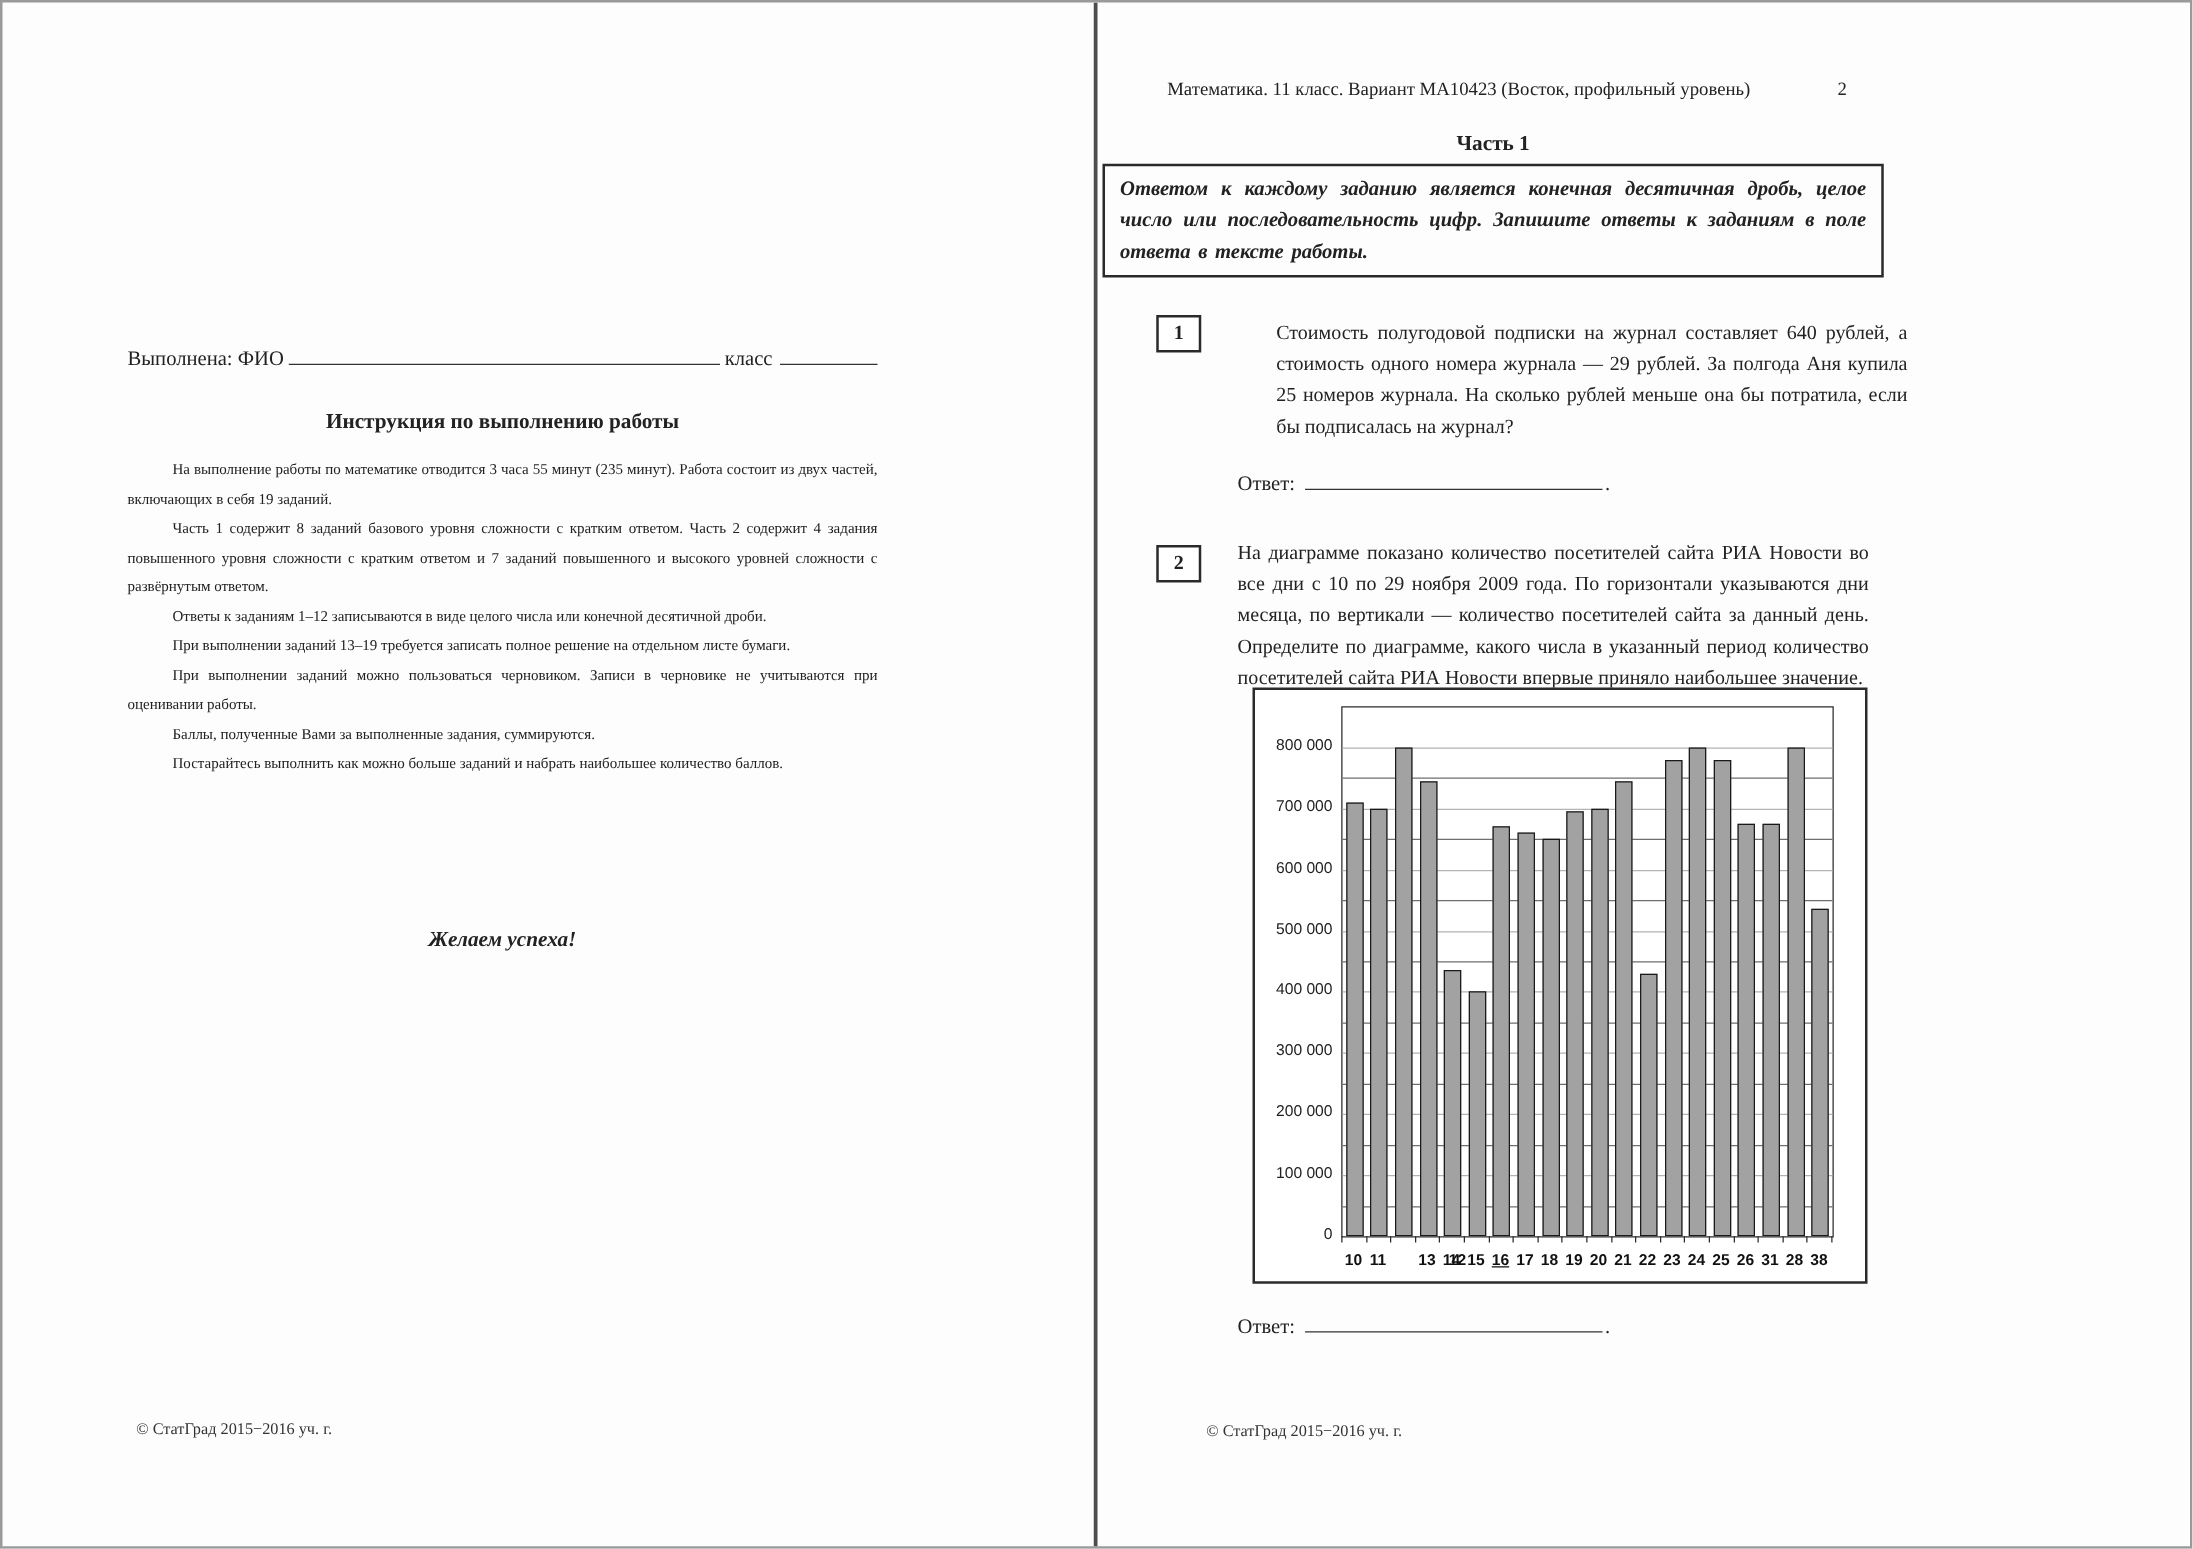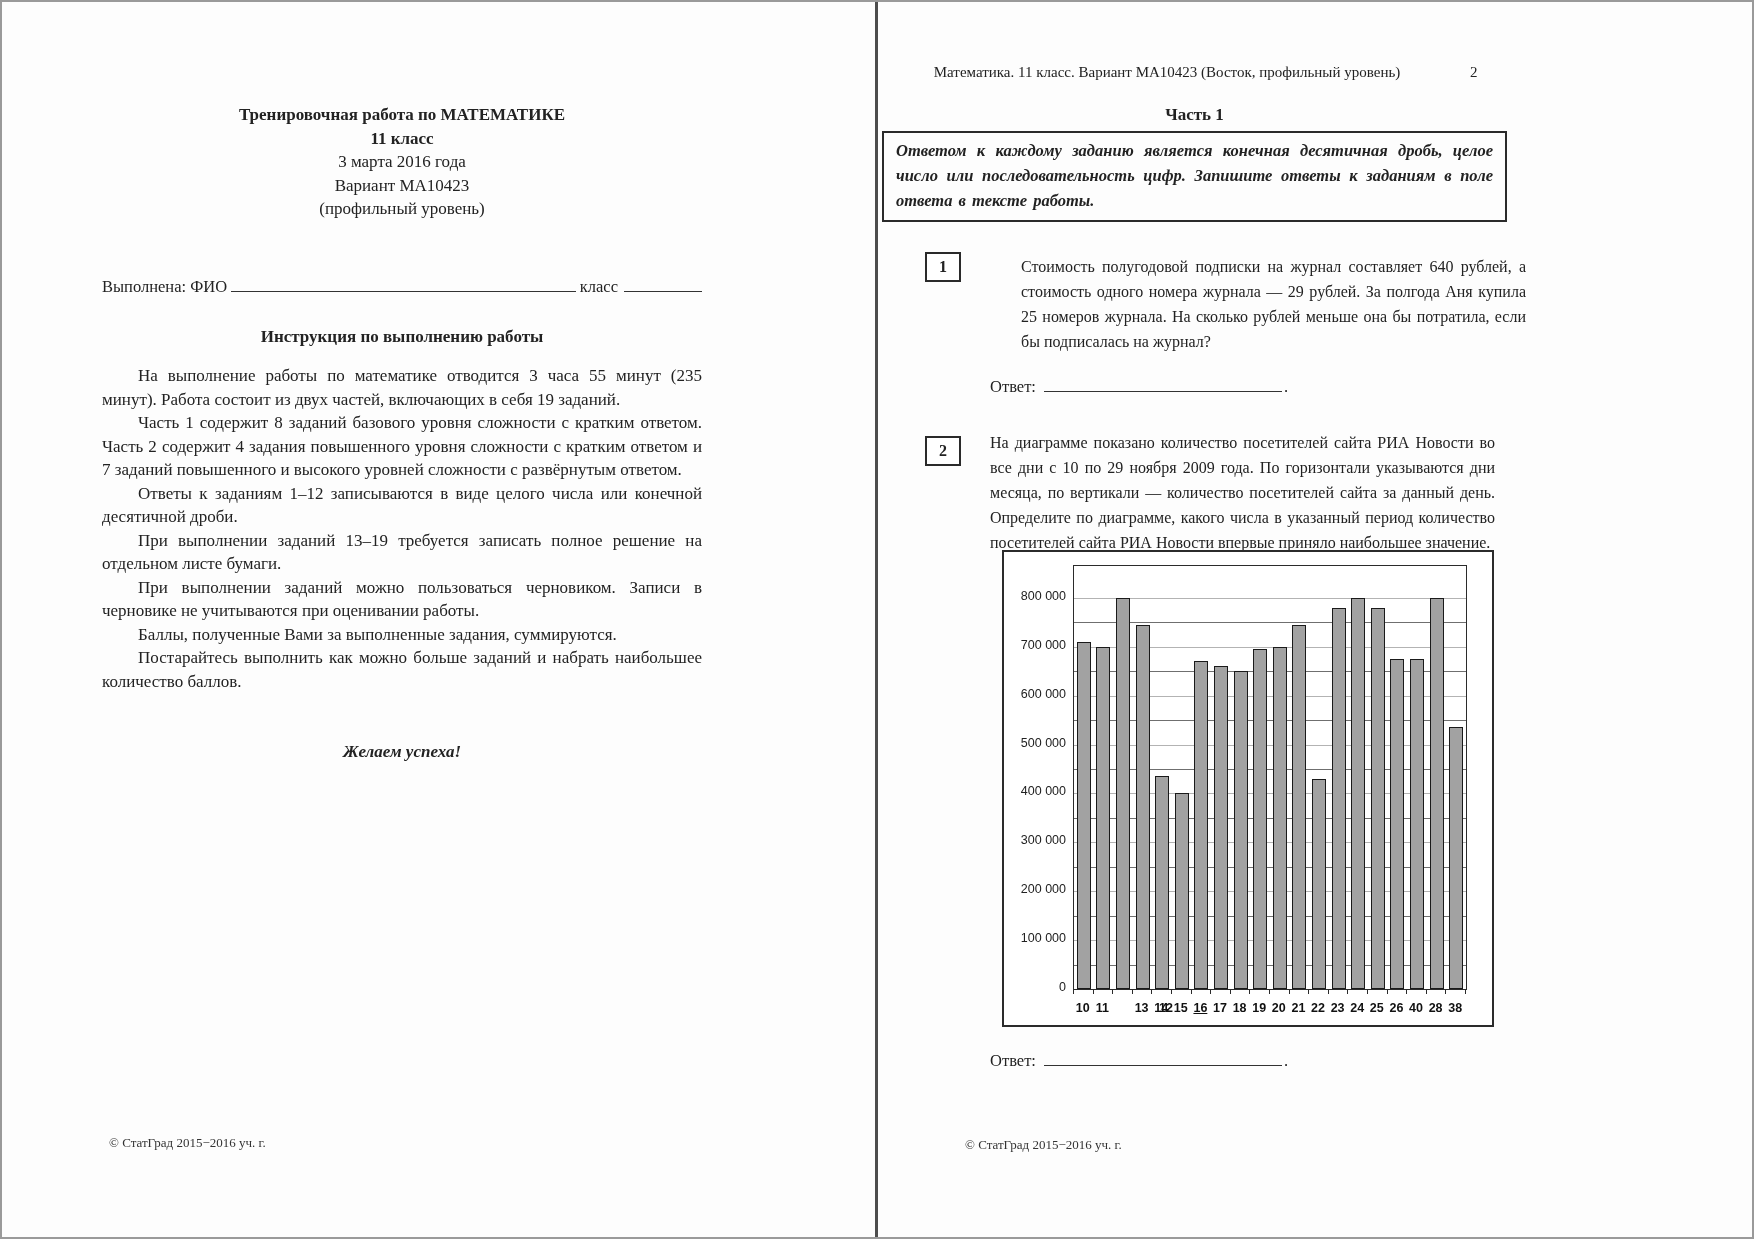--- a/index.html
+++ b/index.html
@@ -14,21 +14,21 @@
   .b{font-weight:bold;}
   .i{font-style:italic;}
   .just{text-align:justify;}
   .ctr{text-align:center;}
   
   #title-block{left:100px;top:101px;width:600px;text-align:center;font-size:17px;line-height:23.5px;}
   #fill-line{left:100px;top:272px;width:600px;font-size:16.5px;display:flex;align-items:baseline;}
   .blank{border-bottom:1px solid #333;height:17px;display:inline-block;}
   .blank.grow{flex:1;margin:0 4px;}
   #instr-head{left:100px;top:325px;width:600px;font-size:17px;}
-  #instr-body{left:100px;top:362px;width:600px;font-size:17px;line-height:23.5px;}
+  #instr-body{left:100px;top:362px;width:600px;font-size:12px;line-height:23.5px;}
   #instr-body p{margin:0;text-indent:36px;text-align:justify;}
   #wish{left:100px;top:740px;width:600px;font-size:17px;}
   .footer{font-size:13px;color:#333;}
   #footer-left{left:107px;top:1133px;}
   #footer-right{left:963px;top:1135px;}
   
   #rp-header{left:930px;top:62px;width:470px;text-align:center;font-size:15px;}
   #rp-pageno{left:1468px;top:62px;font-size:15px;}
   #part-title{left:880px;top:103px;width:625px;font-size:17px;}
   #notice-box{
@@ -60,27 +60,20 @@
   .xlabel{position:absolute;text-align:center;font-family:"Liberation Sans", sans-serif;font-weight:bold;font-size:12.5px;color:#111;}
   .tick{position:absolute;width:1px;height:5px;background:#2b2b2b;}
 </style>
 </head>
 <body>
 
 <div id="canvas">
 
   <div id="divider" class="abs"></div>
 
-  <div id="title-block" class="abs">
-    <div class="b">Тренировочная работа по МАТЕМАТИКЕ</div>
-    <div class="b">11 класс</div>
-    <div>3 марта 2016 года</div>
-    <div>Вариант МА10423</div>
-    <div>(профильный уровень)</div>
-  </div>
 
   <div id="fill-line" class="abs">
     <span>Выполнена: ФИО</span>
     <span class="blank grow"></span>
     <span>класс</span>
     <span class="blank" style="width:78px;margin-left:6px;"></span>
   </div>
 
   <div id="instr-head" class="abs b ctr">Инструкция по выполнению работы</div>
 
@@ -195,21 +188,21 @@
       <div class="xlabel" style="left: 206.2px; width: 19.6px; top: 449px;">17</div>
       <div class="xlabel" style="left: 225.8px; width: 19.6px; top: 449px;">18</div>
       <div class="xlabel" style="left: 245.4px; width: 19.6px; top: 449px;">19</div>
       <div class="xlabel" style="left: 265px; width: 19.6px; top: 449px;">20</div>
       <div class="xlabel" style="left: 284.6px; width: 19.6px; top: 449px;">21</div>
       <div class="xlabel" style="left: 304.2px; width: 19.6px; top: 449px;">22</div>
       <div class="xlabel" style="left: 323.8px; width: 19.6px; top: 449px;">23</div>
       <div class="xlabel" style="left: 343.4px; width: 19.6px; top: 449px;">24</div>
       <div class="xlabel" style="left: 363px; width: 19.6px; top: 449px;">25</div>
       <div class="xlabel" style="left: 382.6px; width: 19.6px; top: 449px;">26</div>
-      <div class="xlabel" style="left: 402.2px; width: 19.6px; top: 449px;">40</div>
+      <div class="xlabel" style="left: 402.2px; width: 19.6px; top: 449px;">31</div>
       <div class="xlabel" style="left: 421.8px; width: 19.6px; top: 449px;">28</div>
       <div class="xlabel" style="left: 441.4px; width: 19.6px; top: 449px;">38</div>
     </div>
 
   <div id="answer2" class="abs answer-row">
     <span>Ответ:</span>
     <span class="blank"></span>
     <span>.</span>
   </div>
 

